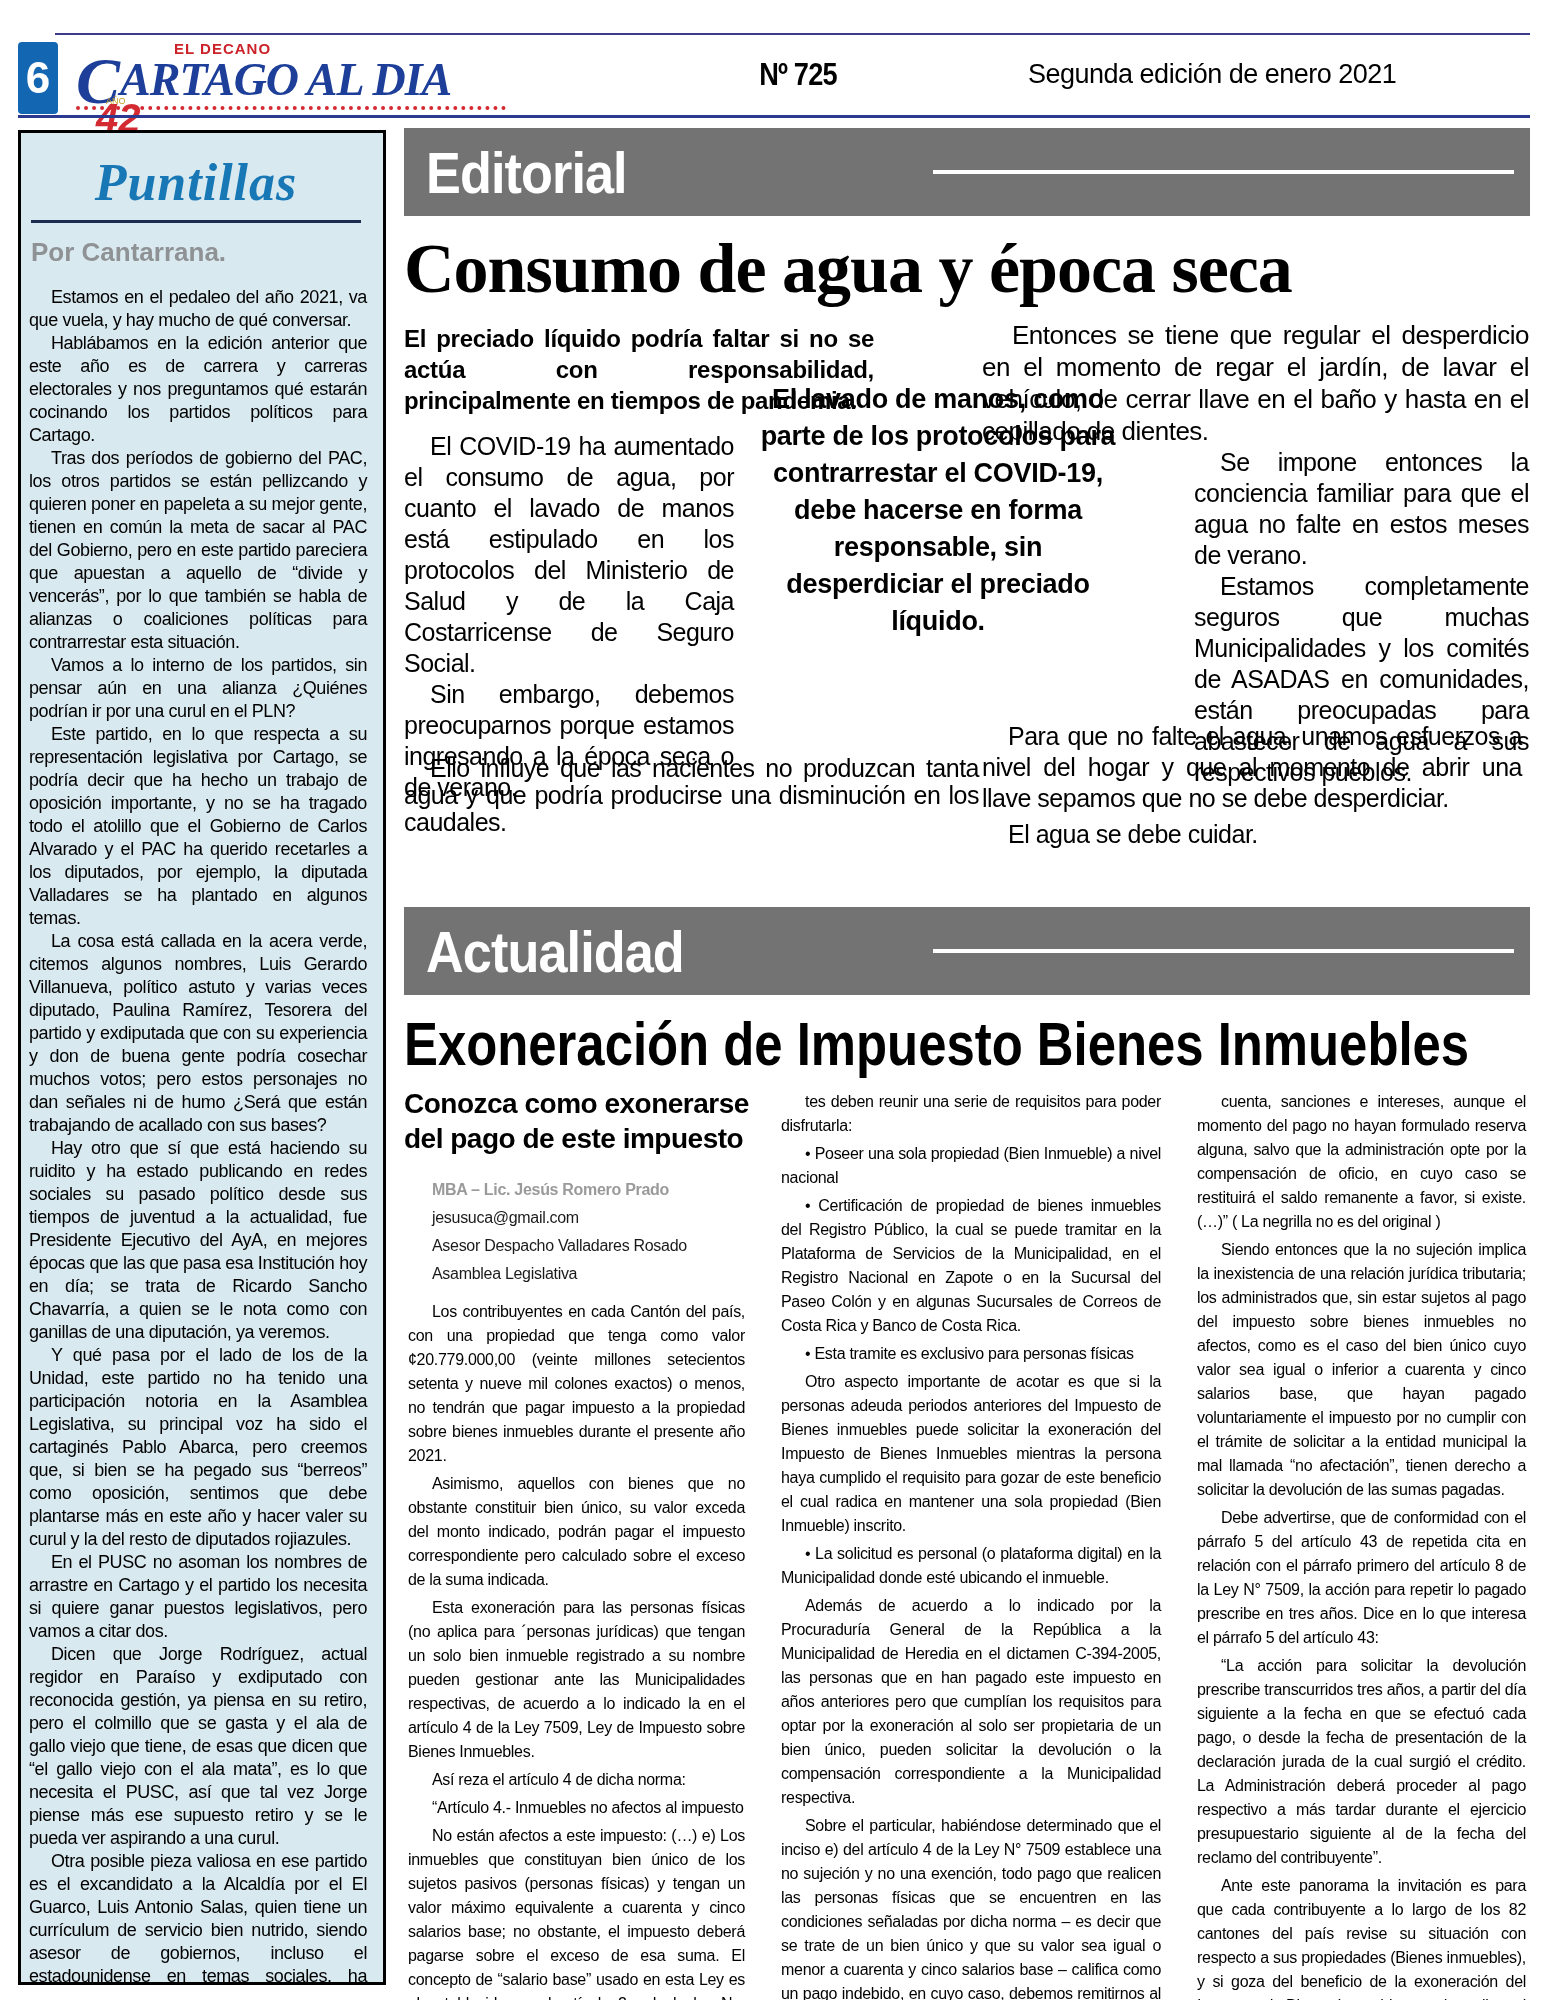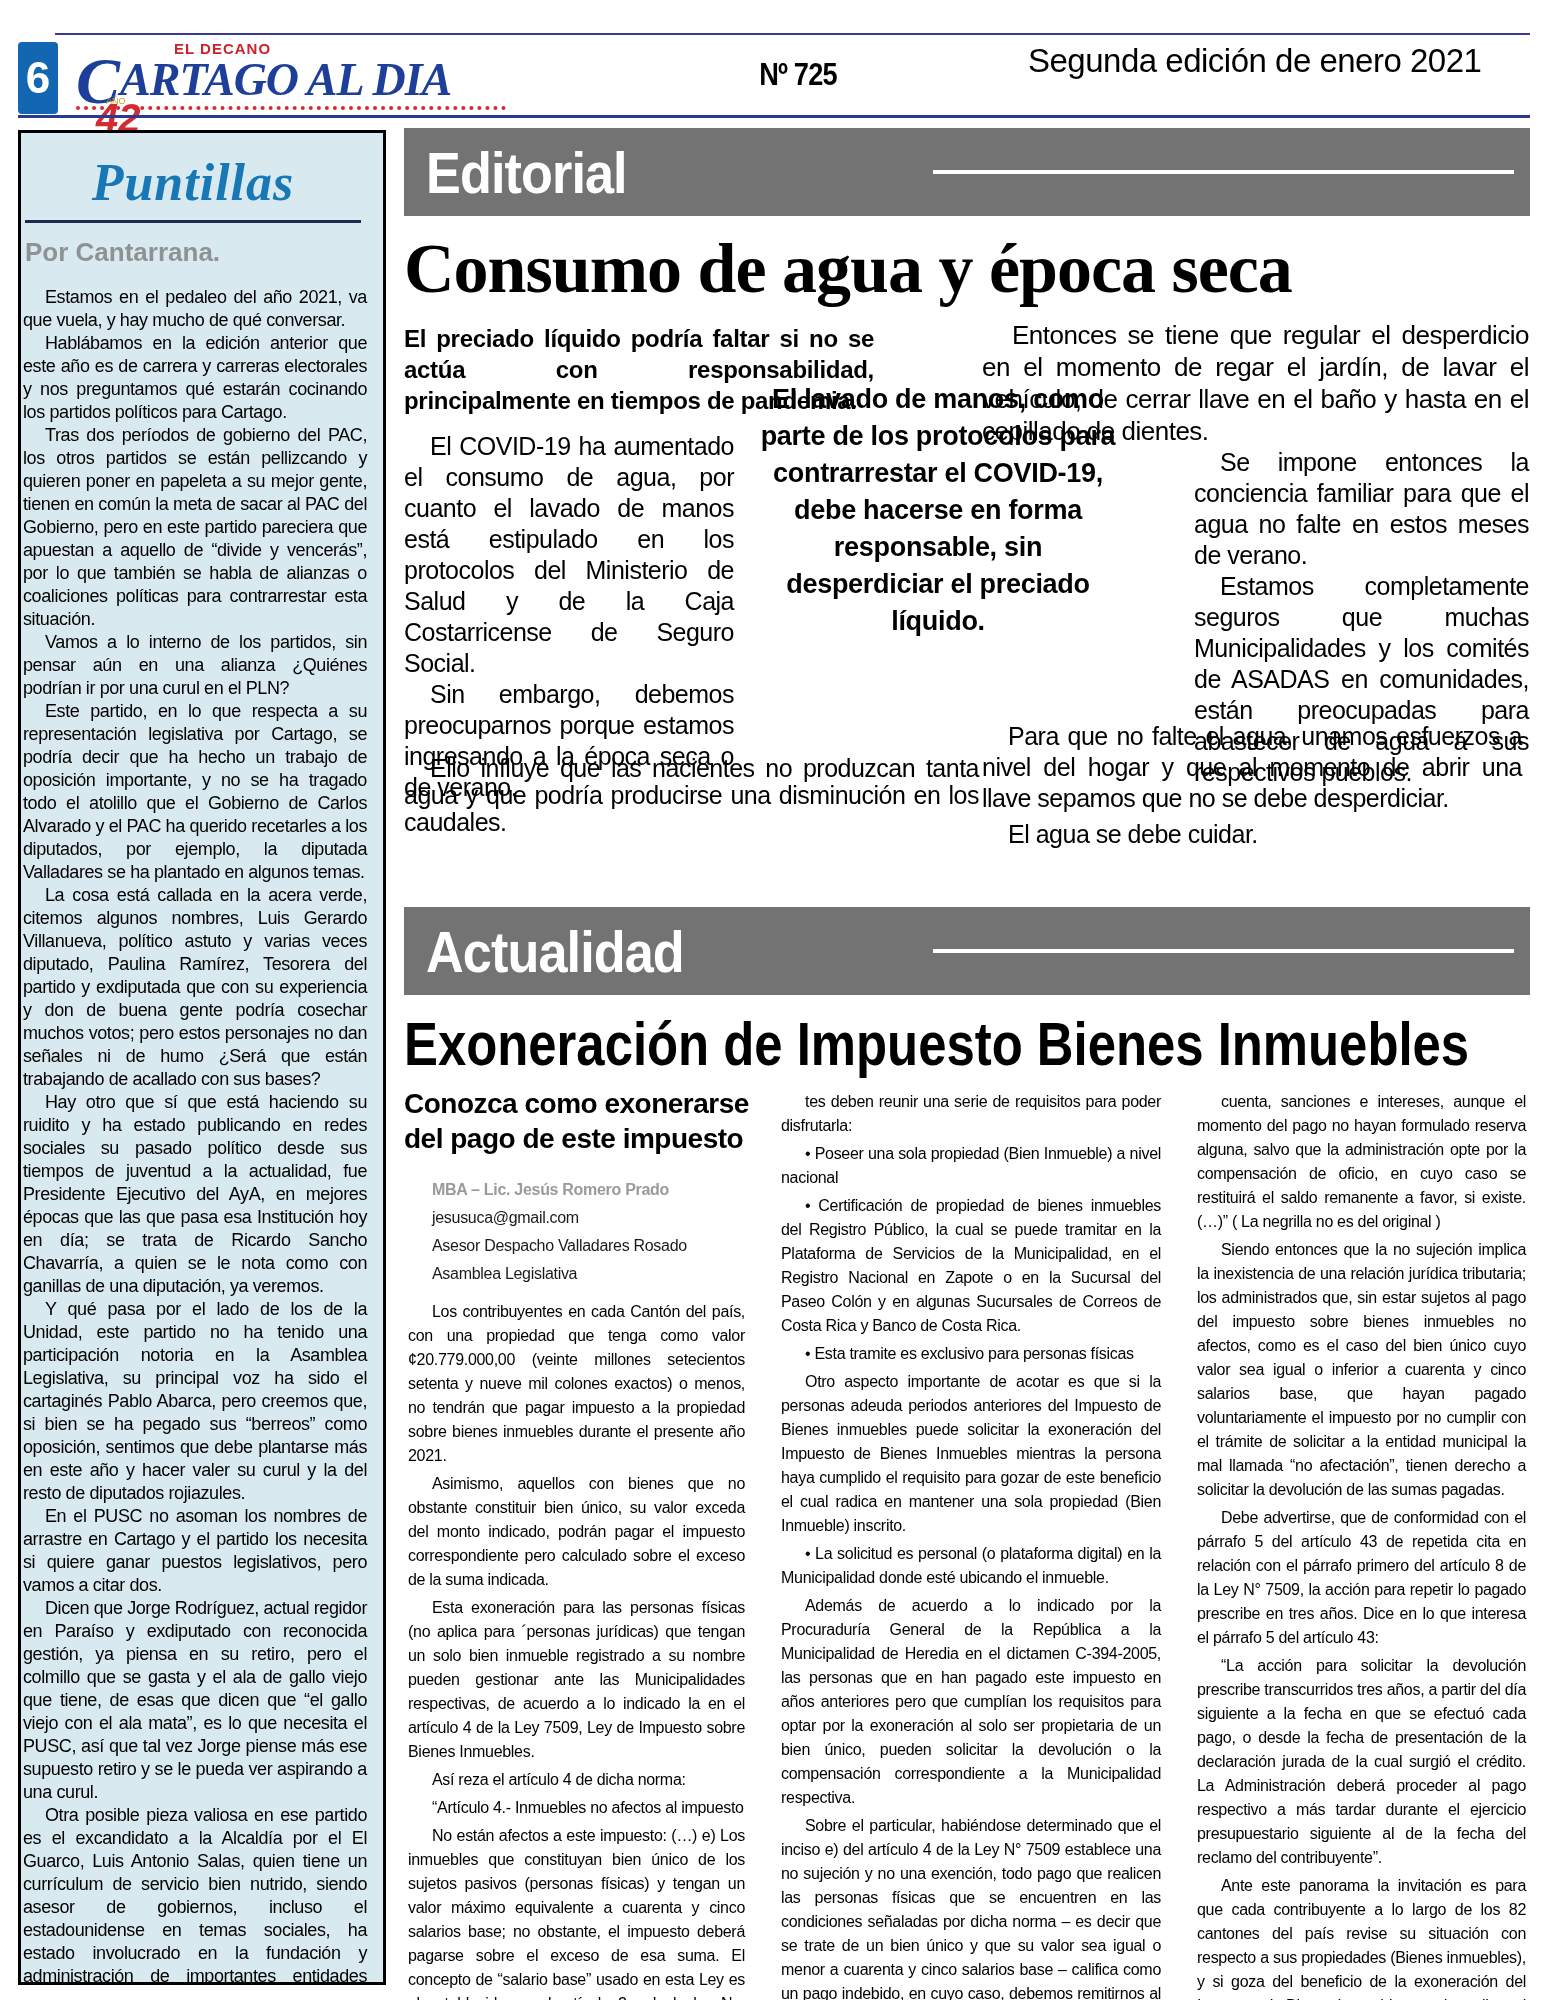--- a/index.html
+++ b/index.html
@@ -15,25 +15,25 @@
   .logo-kicker{position:absolute;left:98px;top:0;color:#cc2229;font-weight:bold;font-size:15px;letter-spacing:1px;}
   .logotype{position:absolute;left:0;top:8px;white-space:nowrap;font-style:italic;font-weight:bold;
             color:#1d3e99;font-family:"Liberation Serif",serif;}
   .logo-c{font-size:66px;line-height:1;}
   .logo-42{position:absolute;left:20px;top:8px;color:#d42b33;font-size:40px;font-style:italic;font-weight:bold;margin-top:48px;}
   .logo-ano{position:absolute;left:30px;top:56px;color:#c9a227;font-size:9px;font-style:normal;font-family:"Liberation Sans",sans-serif;}
   .logo-rest{font-size:46px;letter-spacing:-1px;vertical-align:8px;}
   .logo-dots{position:absolute;left:0;top:66px;width:430px;border-bottom:4px dotted #d42b33;}
   .issue{position:absolute;left:700px;top:16px;width:160px;text-align:center;font-size:32px;font-weight:bold;
          letter-spacing:-1px;transform:scaleX(.85);transform-origin:center;}
-  .edition{position:absolute;left:1010px;top:2px;font-size:33px;letter-spacing:-0.5px;}
+  .edition{position:absolute;left:1010px;top:19px;font-size:27px;letter-spacing:-0.5px;}
   .hdr-rule{position:absolute;left:18px;right:20px;top:115px;height:3px;background:#2b3990;}
   
   .puntillas{position:absolute;left:18px;top:130px;width:368px;height:1855px;background:#d9e9f0;
-             border:3px solid #000;box-sizing:border-box;padding:10px 16px 10px 2px;overflow:hidden;}
+             border:3px solid #000;box-sizing:border-box;padding:10px 16px 10px 8px;overflow:hidden;}
   .punt-titlewrap{border-bottom:3px solid #1c2b50;margin:4px 6px 14px 2px;text-align:center;}
   .punt-title{font-family:"Liberation Serif",serif;font-style:italic;font-weight:bold;font-size:52px;
               color:#1878b6;letter-spacing:1px;line-height:1.4;}
   .punt-by{color:#8f9295;font-weight:bold;font-size:26px;margin:6px 0 18px 2px;}
   .punt-text p{margin:0;font-size:18px;line-height:23px;letter-spacing:-0.4px;text-align:justify;
                text-indent:22px;}
   
   .main{position:absolute;left:404px;top:128px;width:1126px;}
   .banner{position:relative;height:88px;background:#737373;display:flex;align-items:center;}
   .banner-label{color:#fff;font-weight:bold;font-size:58px;letter-spacing:-1px;margin-left:22px;

